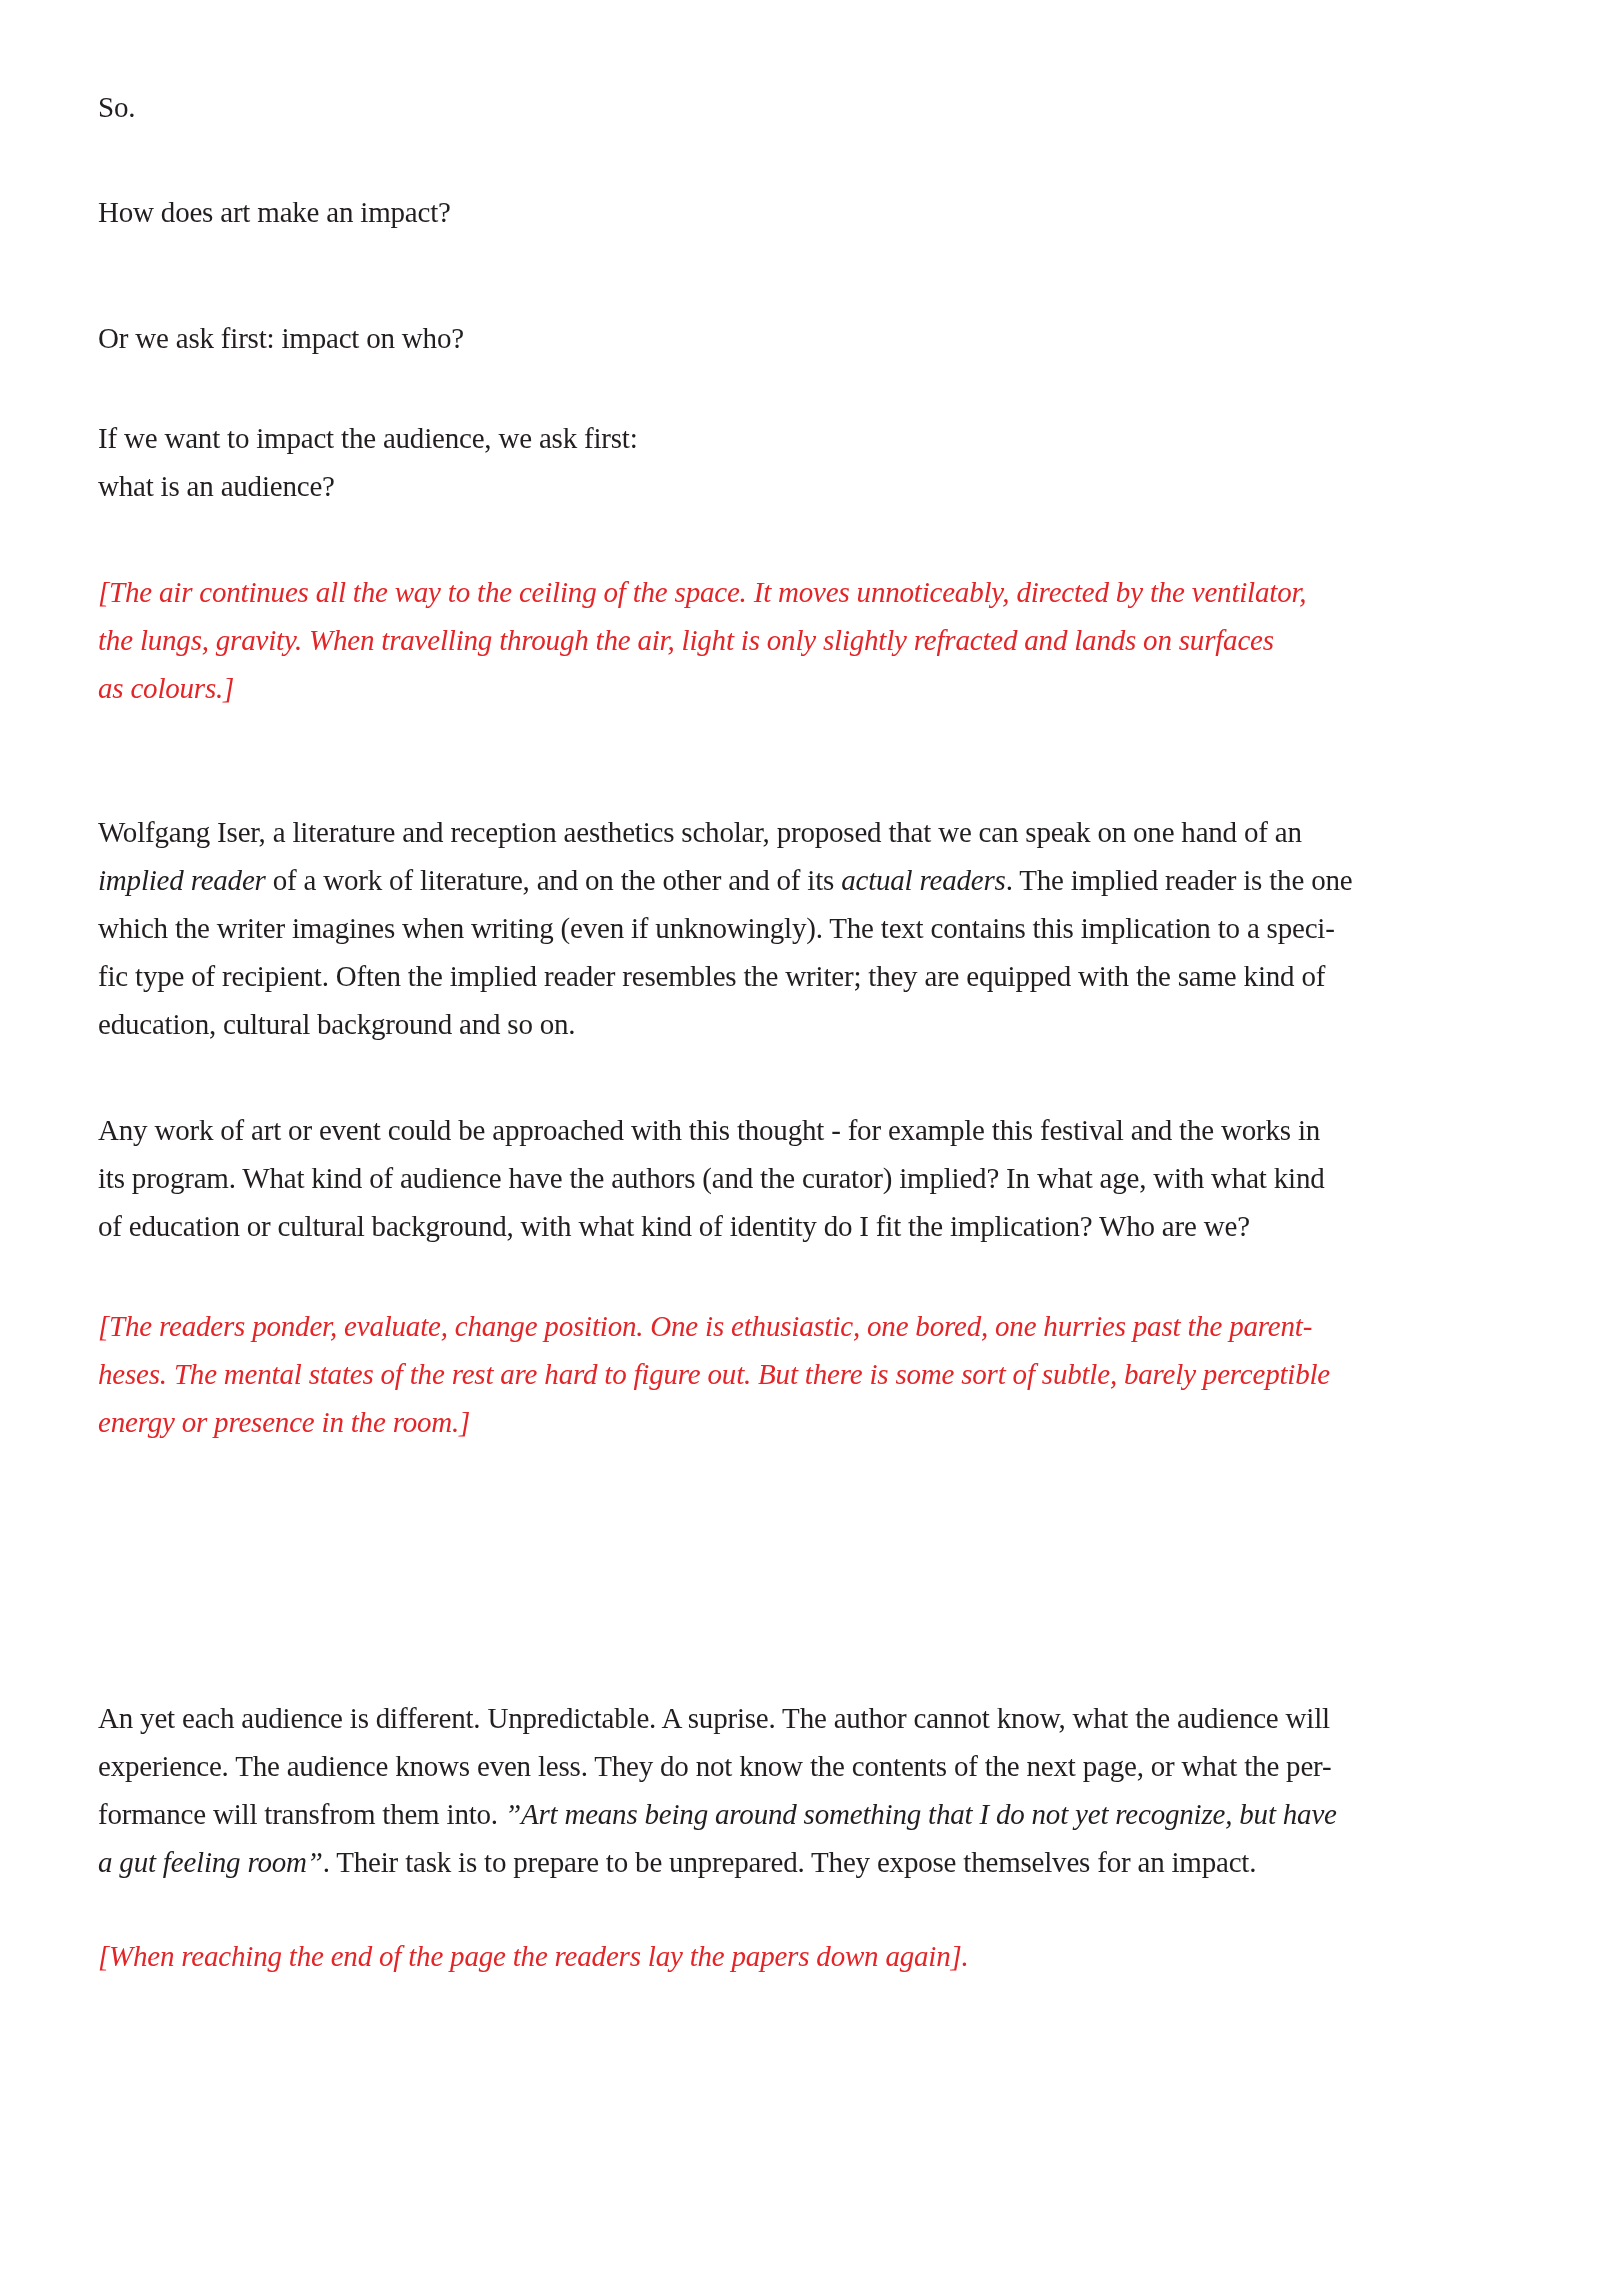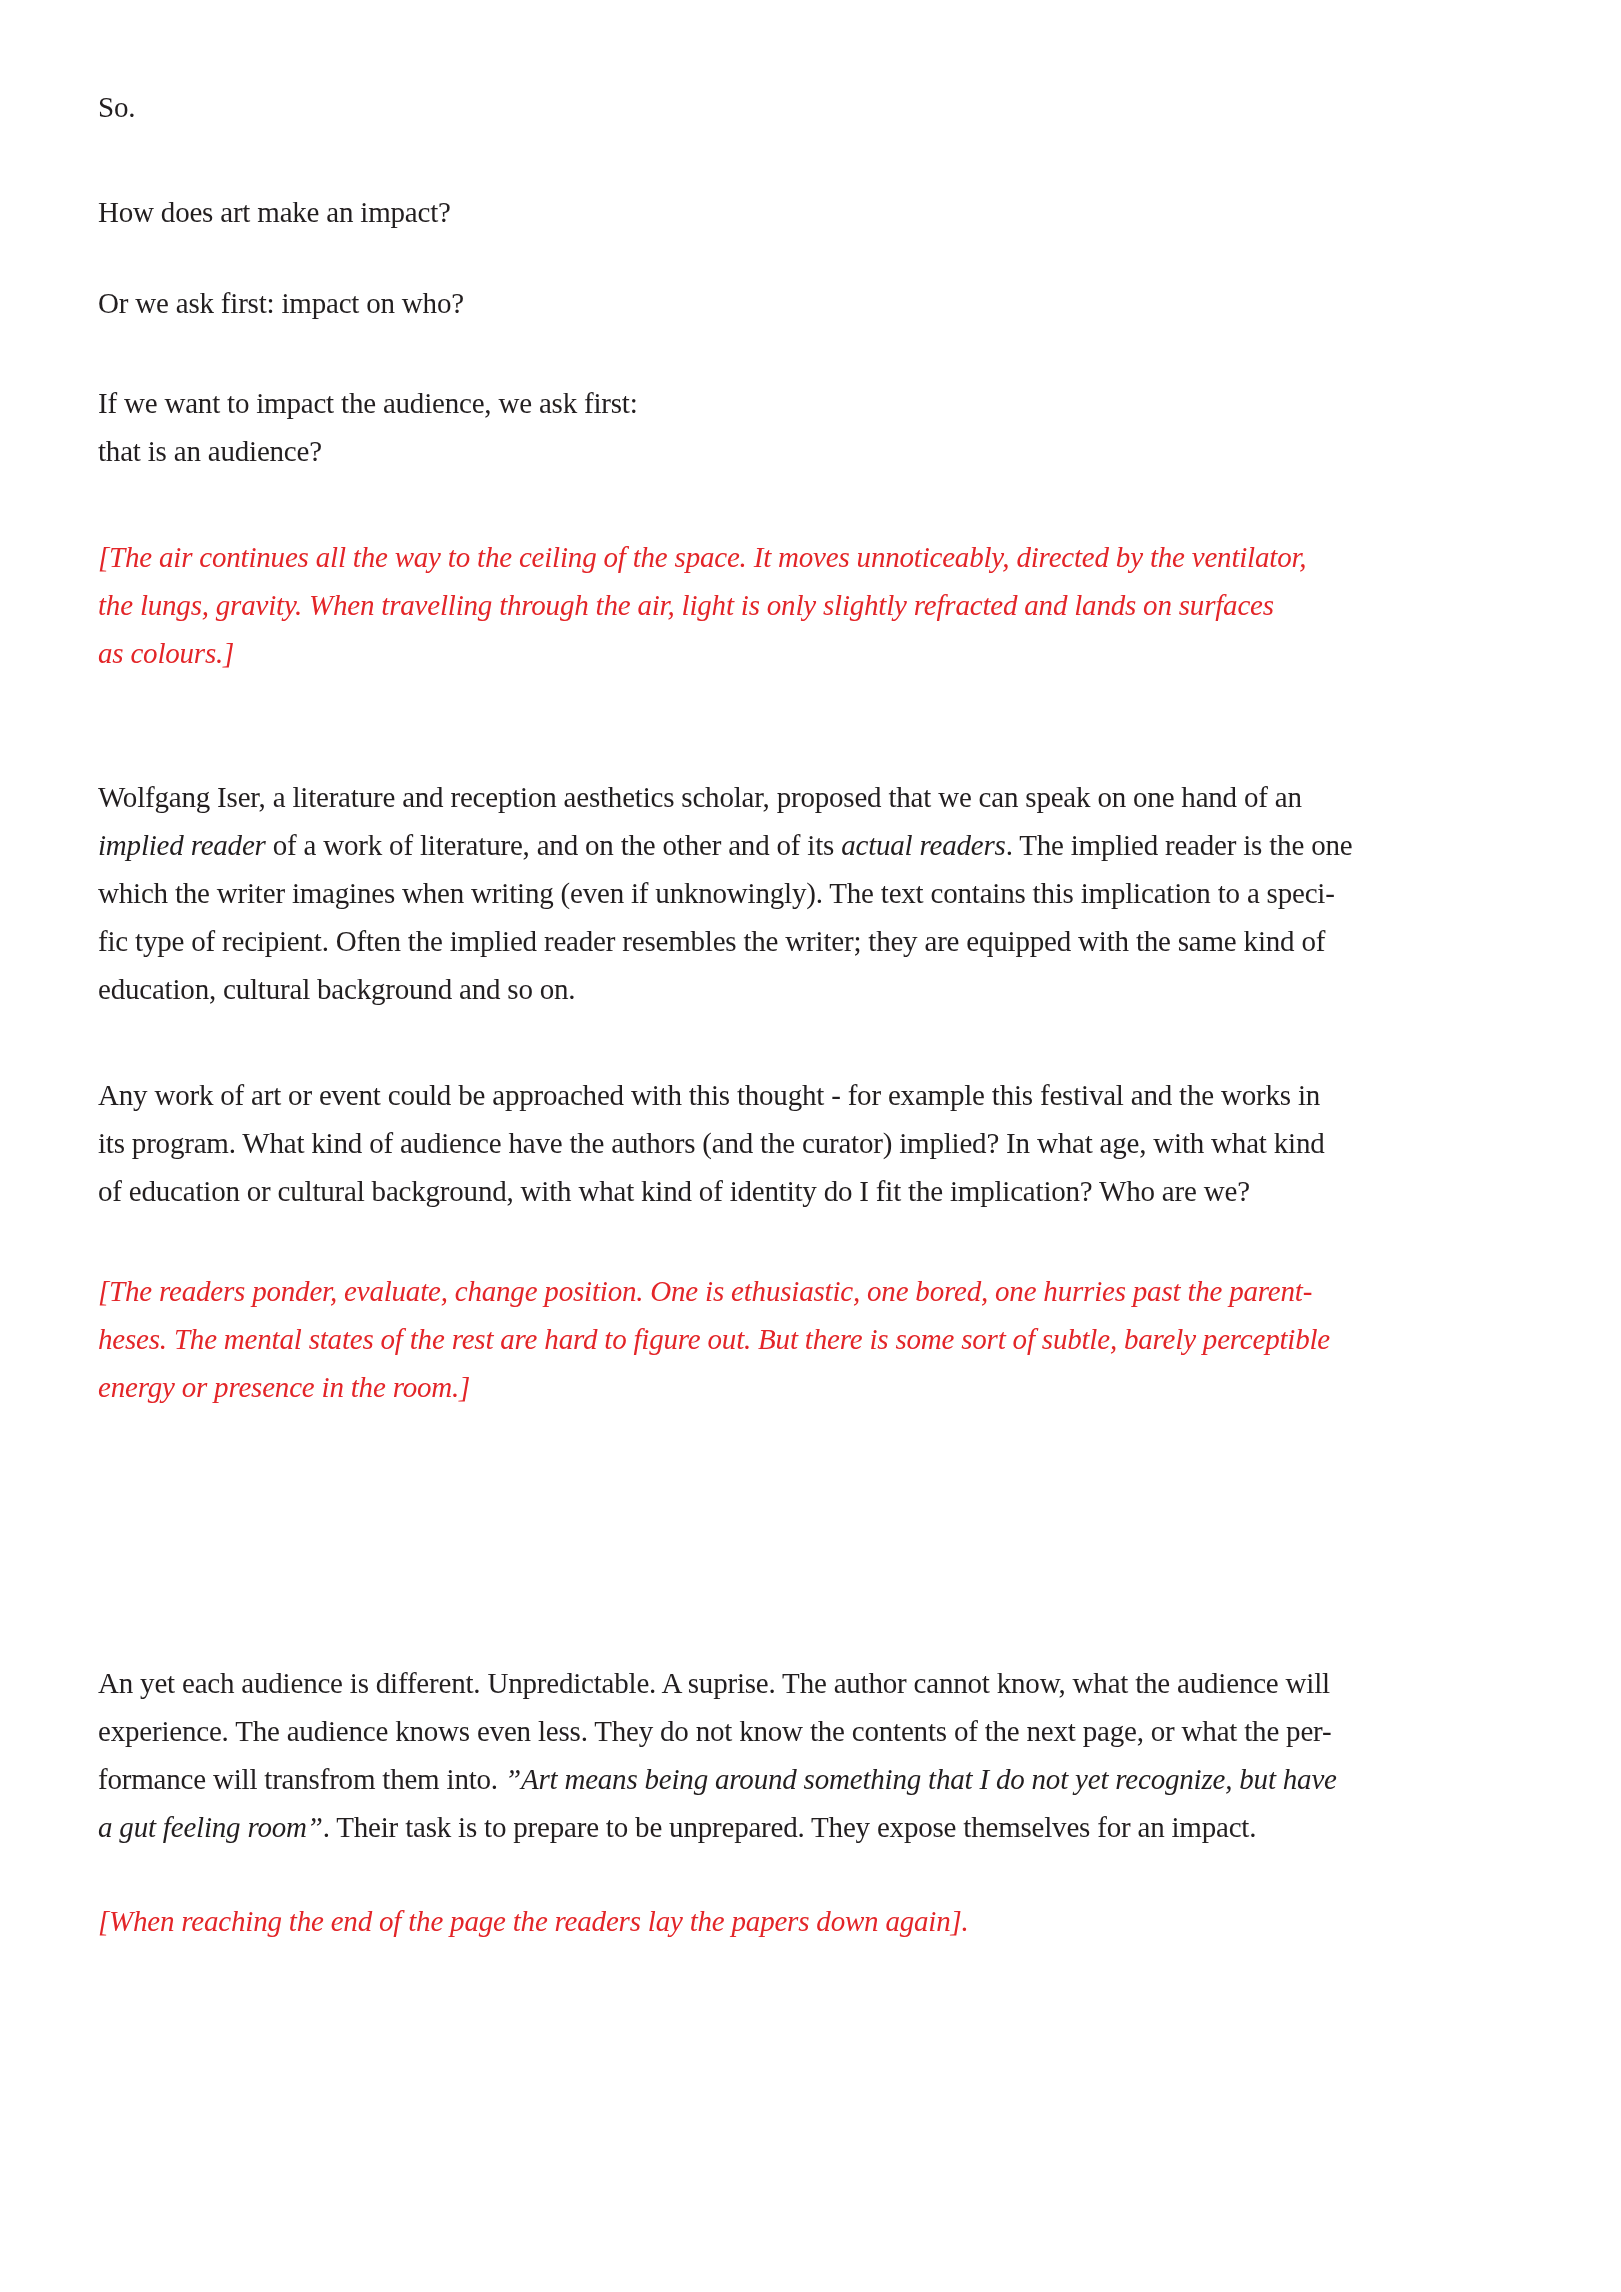--- a/index.html
+++ b/index.html
@@ -30,21 +30,21 @@
   .block.stage {
     color: var(--stage-color);
     font-style: italic;
   }
 
   .em { font-style: italic; }
 
   
   .block-so                { margin-top: 0; }
   .block-question-impact   { margin-top: 57px; }
-  .block-question-who      { margin-top: 43px; }
+  .block-question-who      { margin-top: 78px; }
   .block-question-audience { margin-top: 52px; }
   .block-stage-air         { margin-top: 58px; }
   .block-iser              { margin-top: 96px; }
   .block-any-work          { margin-top: 58px; }
   .block-stage-readers     { margin-top: 52px; }
   .block-each-audience     { margin-top: 248px; }
   .block-stage-end         { margin-top: 46px; }
 </style>
 </head>
 <body>
@@ -54,21 +54,21 @@
       <div class="line"><span>So.</span></div>
     </div>
     <div class="block normal block-question-impact">
       <div class="line"><span>How does art make an impact?</span></div>
     </div>
     <div class="block normal block-question-who">
       <div class="line"><span>Or we ask first: impact on who?</span></div>
     </div>
     <div class="block normal block-question-audience">
       <div class="line"><span>If we want to impact the audience, we ask first:</span></div>
-      <div class="line"><span>that is an audience?</span></div>
+      <div class="line"><span>what is an audience?</span></div>
     </div>
     <div class="block stage block-stage-air">
       <div class="line"><span>[The air continues all the way to the ceiling of the space. It moves unnoticeably, directed by the ventilator,</span></div>
       <div class="line"><span>the lungs, gravity. When travelling through the air, light is only slightly refracted and lands on surfaces</span></div>
       <div class="line"><span>as colours.]</span></div>
     </div>
     <div class="block normal block-iser">
       <div class="line"><span>Wolfgang Iser, a literature and reception aesthetics scholar, proposed that we can speak on one hand of an</span></div>
       <div class="line"><span class="em">implied reader</span><span> of a work of literature, and on the other and of its </span><span class="em">actual readers</span><span>. The implied reader is the one</span></div>
       <div class="line"><span>which the writer imagines when writing (even if unknowingly). The text contains this implication to a speci-</span></div>

